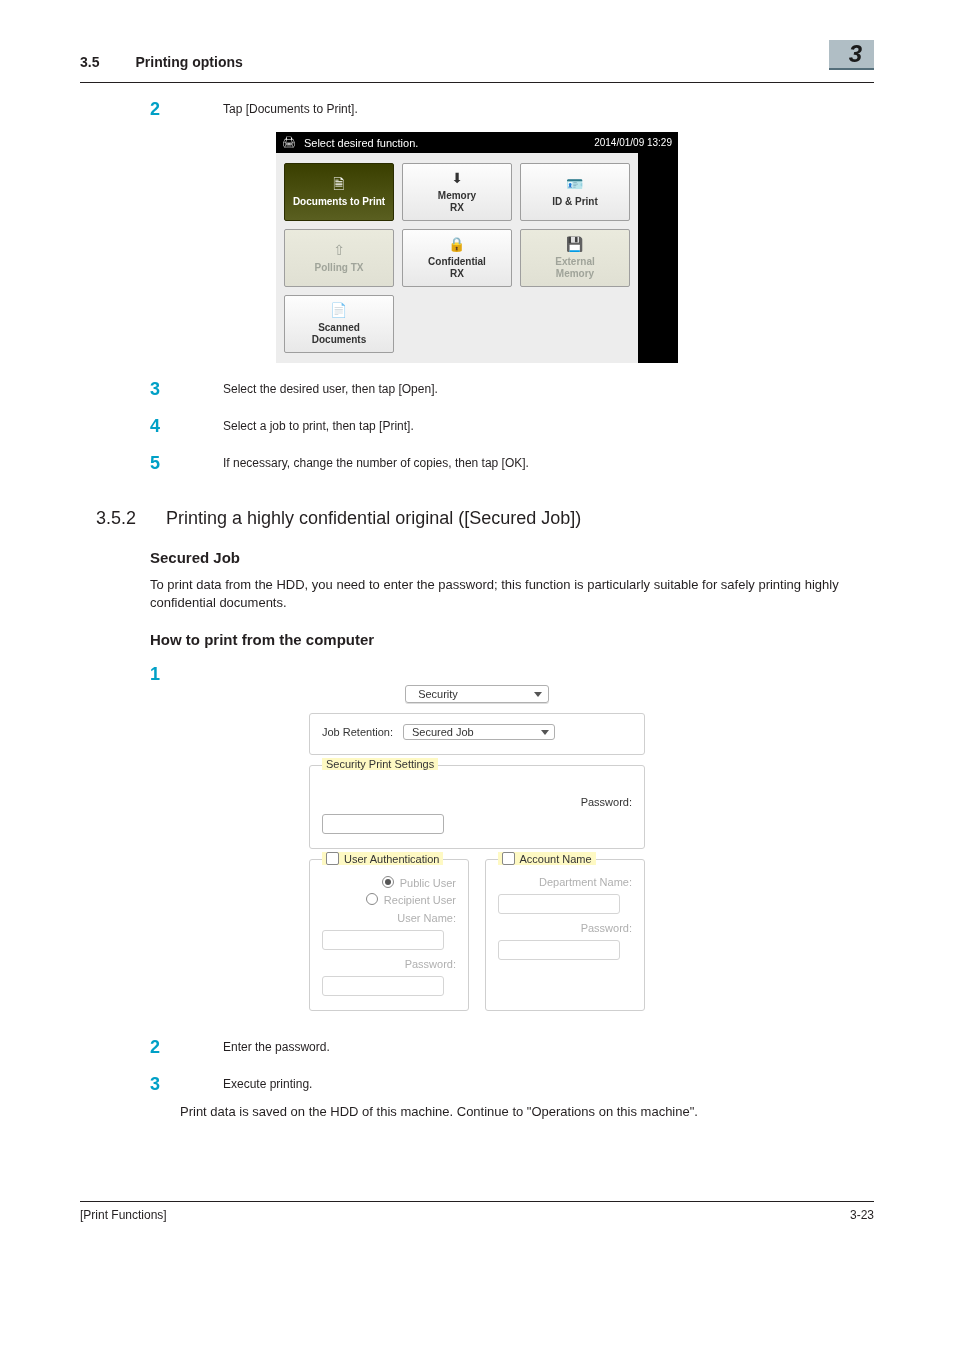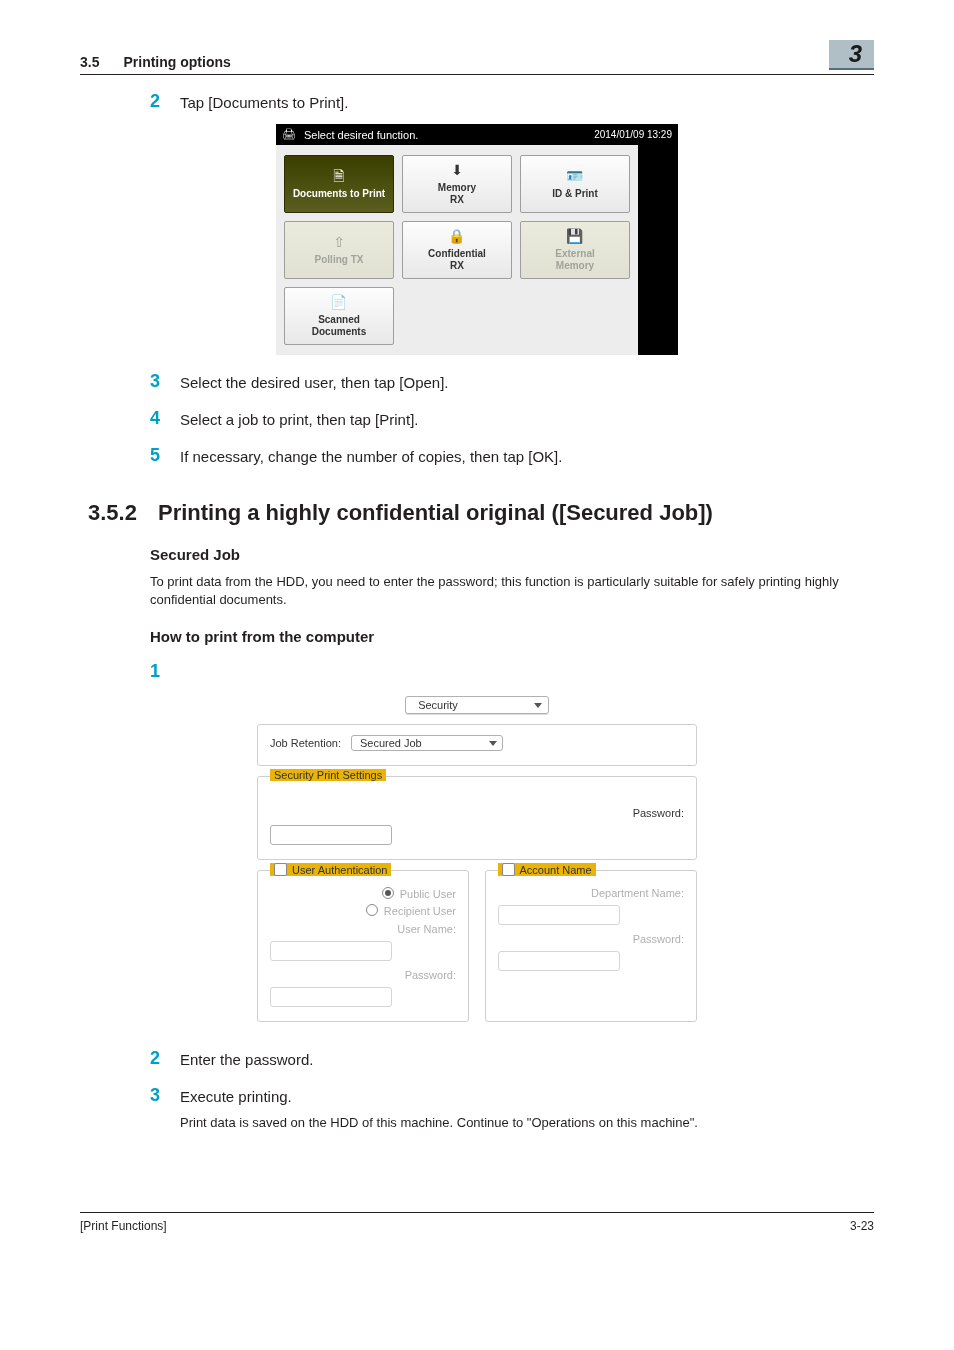--- a/index.html
+++ b/index.html
@@ -11,21 +11,22 @@
     width: 954px;
   }
   .page {
     padding: 40px 80px 60px 80px;
     box-sizing: border-box;
   }
   .top-header {
     display: flex;
     align-items: flex-end;
     border-bottom: 1px solid #231f20;
-    padding-bottom: 4px;
+    padding-bottom: 12px;
+    gap: 12px;
   }
   .top-header .section-no {
     font-size: 14px;
     font-weight: bold;
     margin-right: 24px;
   }
   .top-header .section-title {
     font-size: 14px;
     font-weight: bold;
   }
@@ -46,22 +47,23 @@
     margin: 16px 0 0 70px;
   }
   .step-num {
     width: 30px;
     font-size: 18px;
     font-weight: bold;
     color: #00a0c6;
     flex-shrink: 0;
   }
   .step-text {
-    font-size: 15px;
+    font-size: 12px;
     padding-top: 3px;
+    margin-left: 43px;
   }
   .sub-bullet {
     margin-left: 100px;
     margin-top: 6px;
     font-size: 13px;
   }
   .sub-bullet .arrow {
     font-weight: bold;
     margin-right: 6px;
   }
@@ -114,43 +116,43 @@
     background: linear-gradient(#3a3f00,#5a5f20);
     color: #fff;
     border-color: #2a2d00;
   }
   .tile.disabled {
     color: #a0a49a;
     background: linear-gradient(#eaeadd,#e0e0d3);
   }
 
   h2.section-heading {
-    font-size: 22px;
-    font-weight: bold;
-    margin: 34px 0 14px 8px;
+    font-size: 18px;
+    font-weight: normal;
+    margin: 34px 0 14px 16px;
     display: flex;
   }
   h2.section-heading .num {
     width: 70px;
     flex-shrink: 0;
   }
   h3.sub-heading {
     font-size: 15px;
     font-weight: bold;
     margin: 20px 0 10px 70px;
   }
   p.body {
     margin: 0 0 12px 70px;
     font-size: 13px;
     line-height: 1.35;
   }
 
   .screenshot2 {
-    margin: 14px auto 16px auto;
-    width: 440px;
+    margin: 0 auto 16px auto;
+    width: 336px;
     background: #fff;
     font-size: 11px;
     color: #333;
   }
   .ss2-tabselect {
     text-align: center;
     margin-bottom: 10px;
   }
   .ss2-tabselect .sel {
     display: inline-block;
@@ -175,21 +177,21 @@
     border-radius: 3px;
     padding: 10px 12px 14px 12px;
     margin-bottom: 10px;
     position: relative;
     text-align: right;
   }
   .fieldbox .legend {
     position: absolute;
     top: -8px;
     left: 12px;
-    background: #eab308;
+    background: #fef9c3;
     padding: 0 4px;
     font-size: 11px;
   }
   .retention-row {
     display: flex;
     align-items: center;
     gap: 10px;
   }
   .retention-row .sel2 {
     border: 1px solid #b0b0b0;

